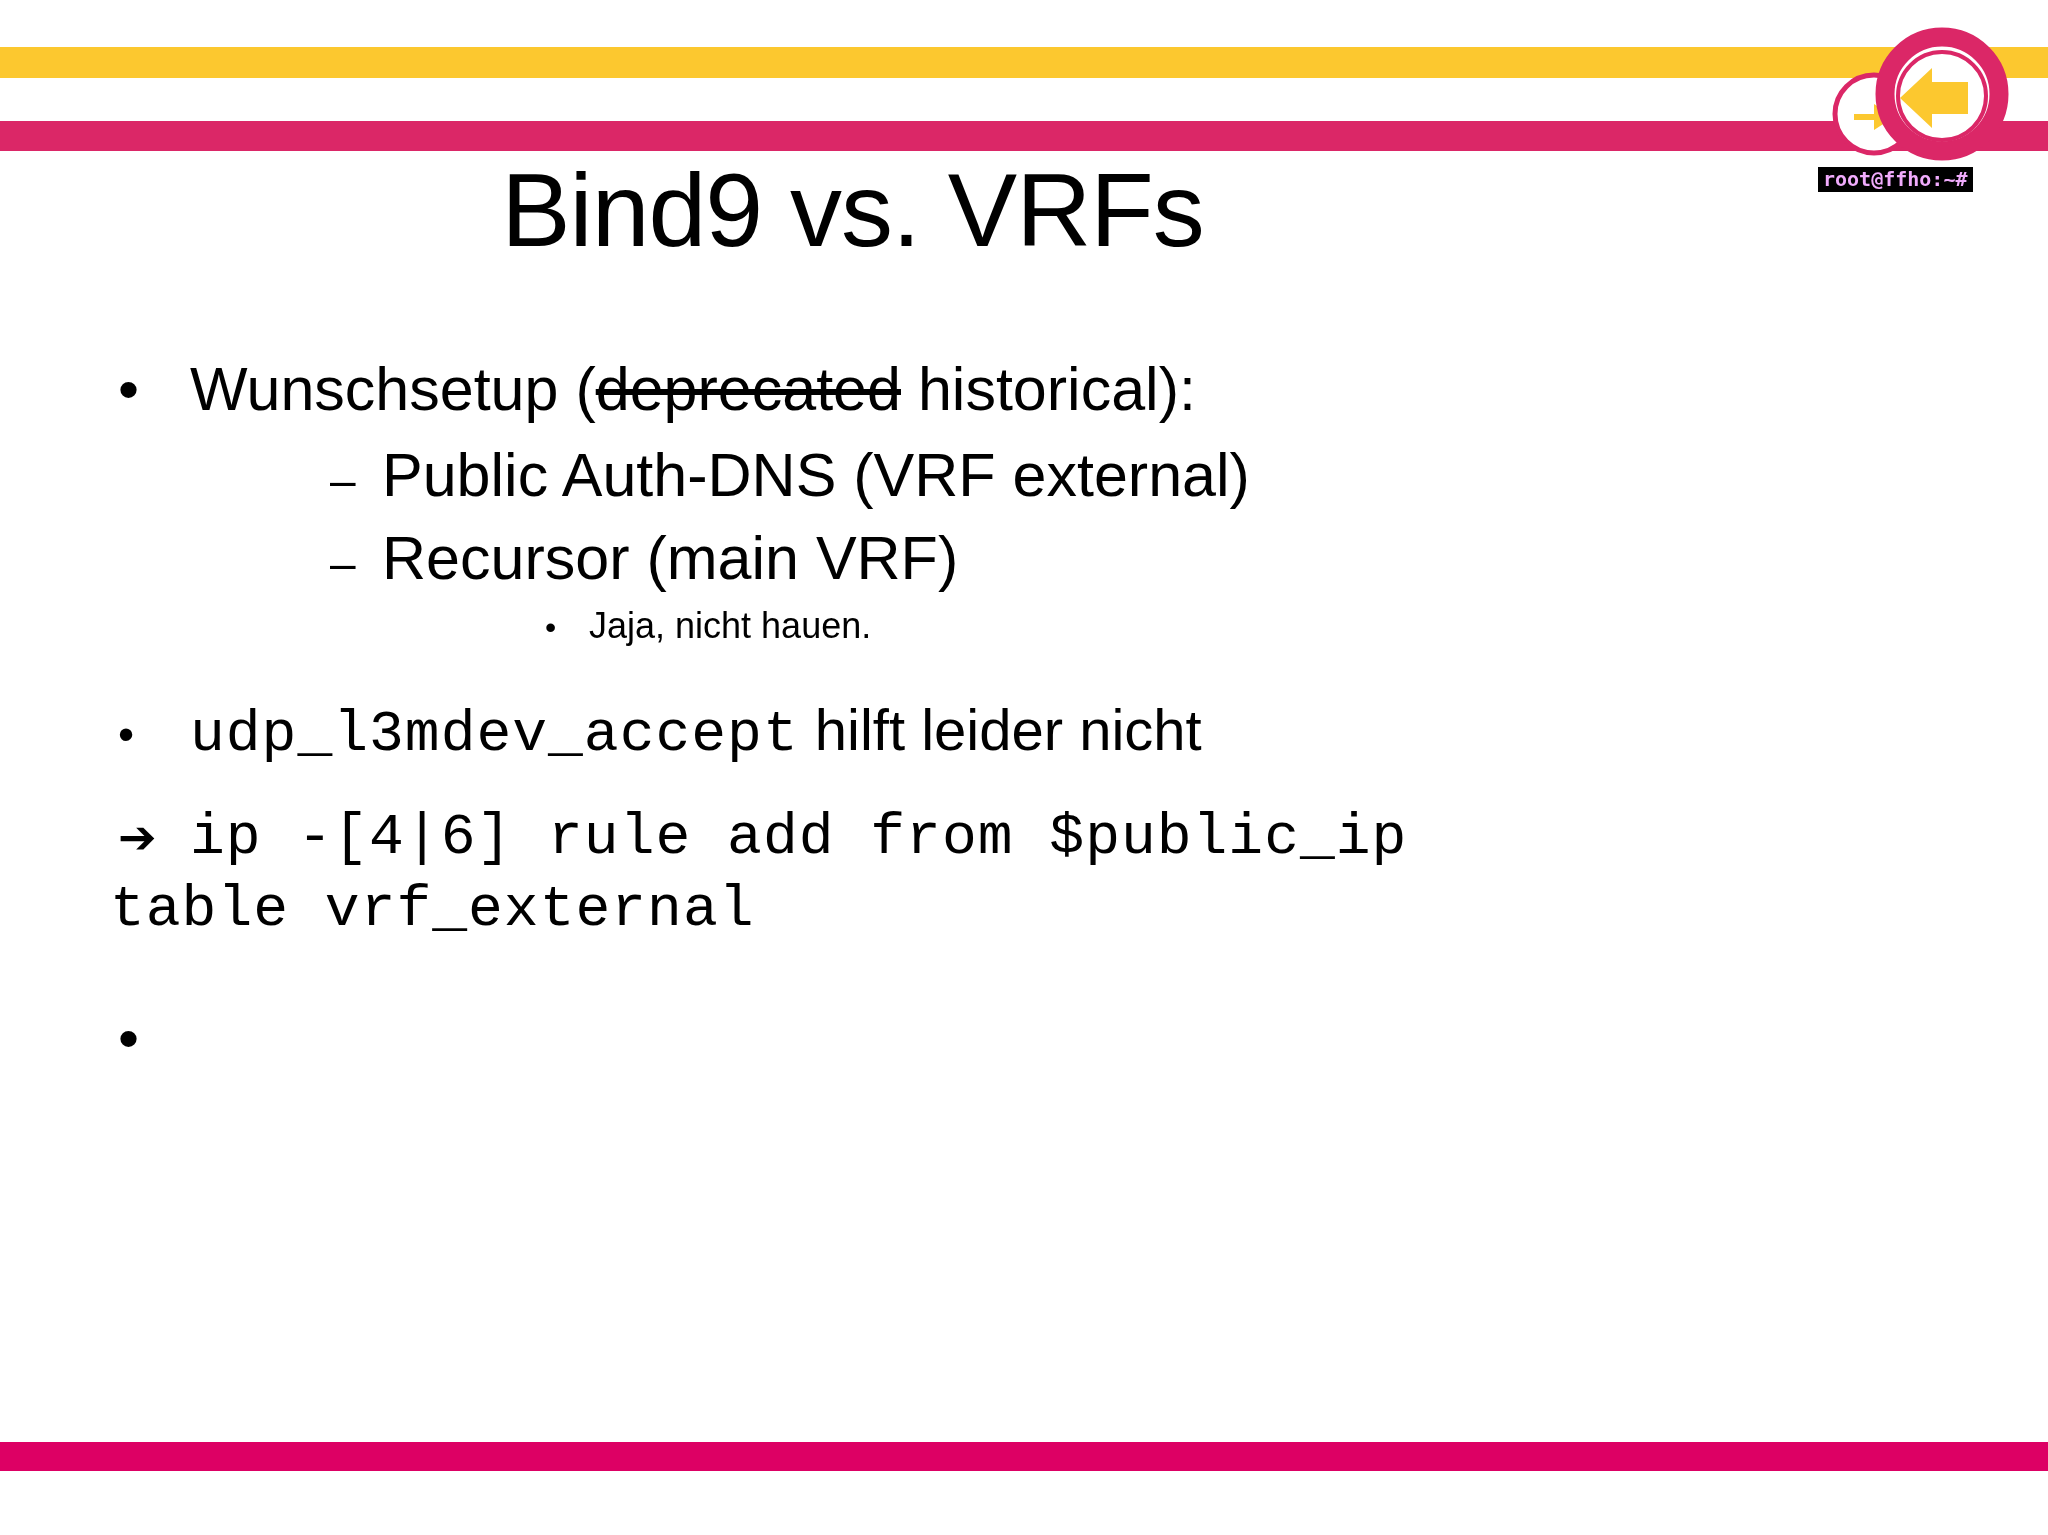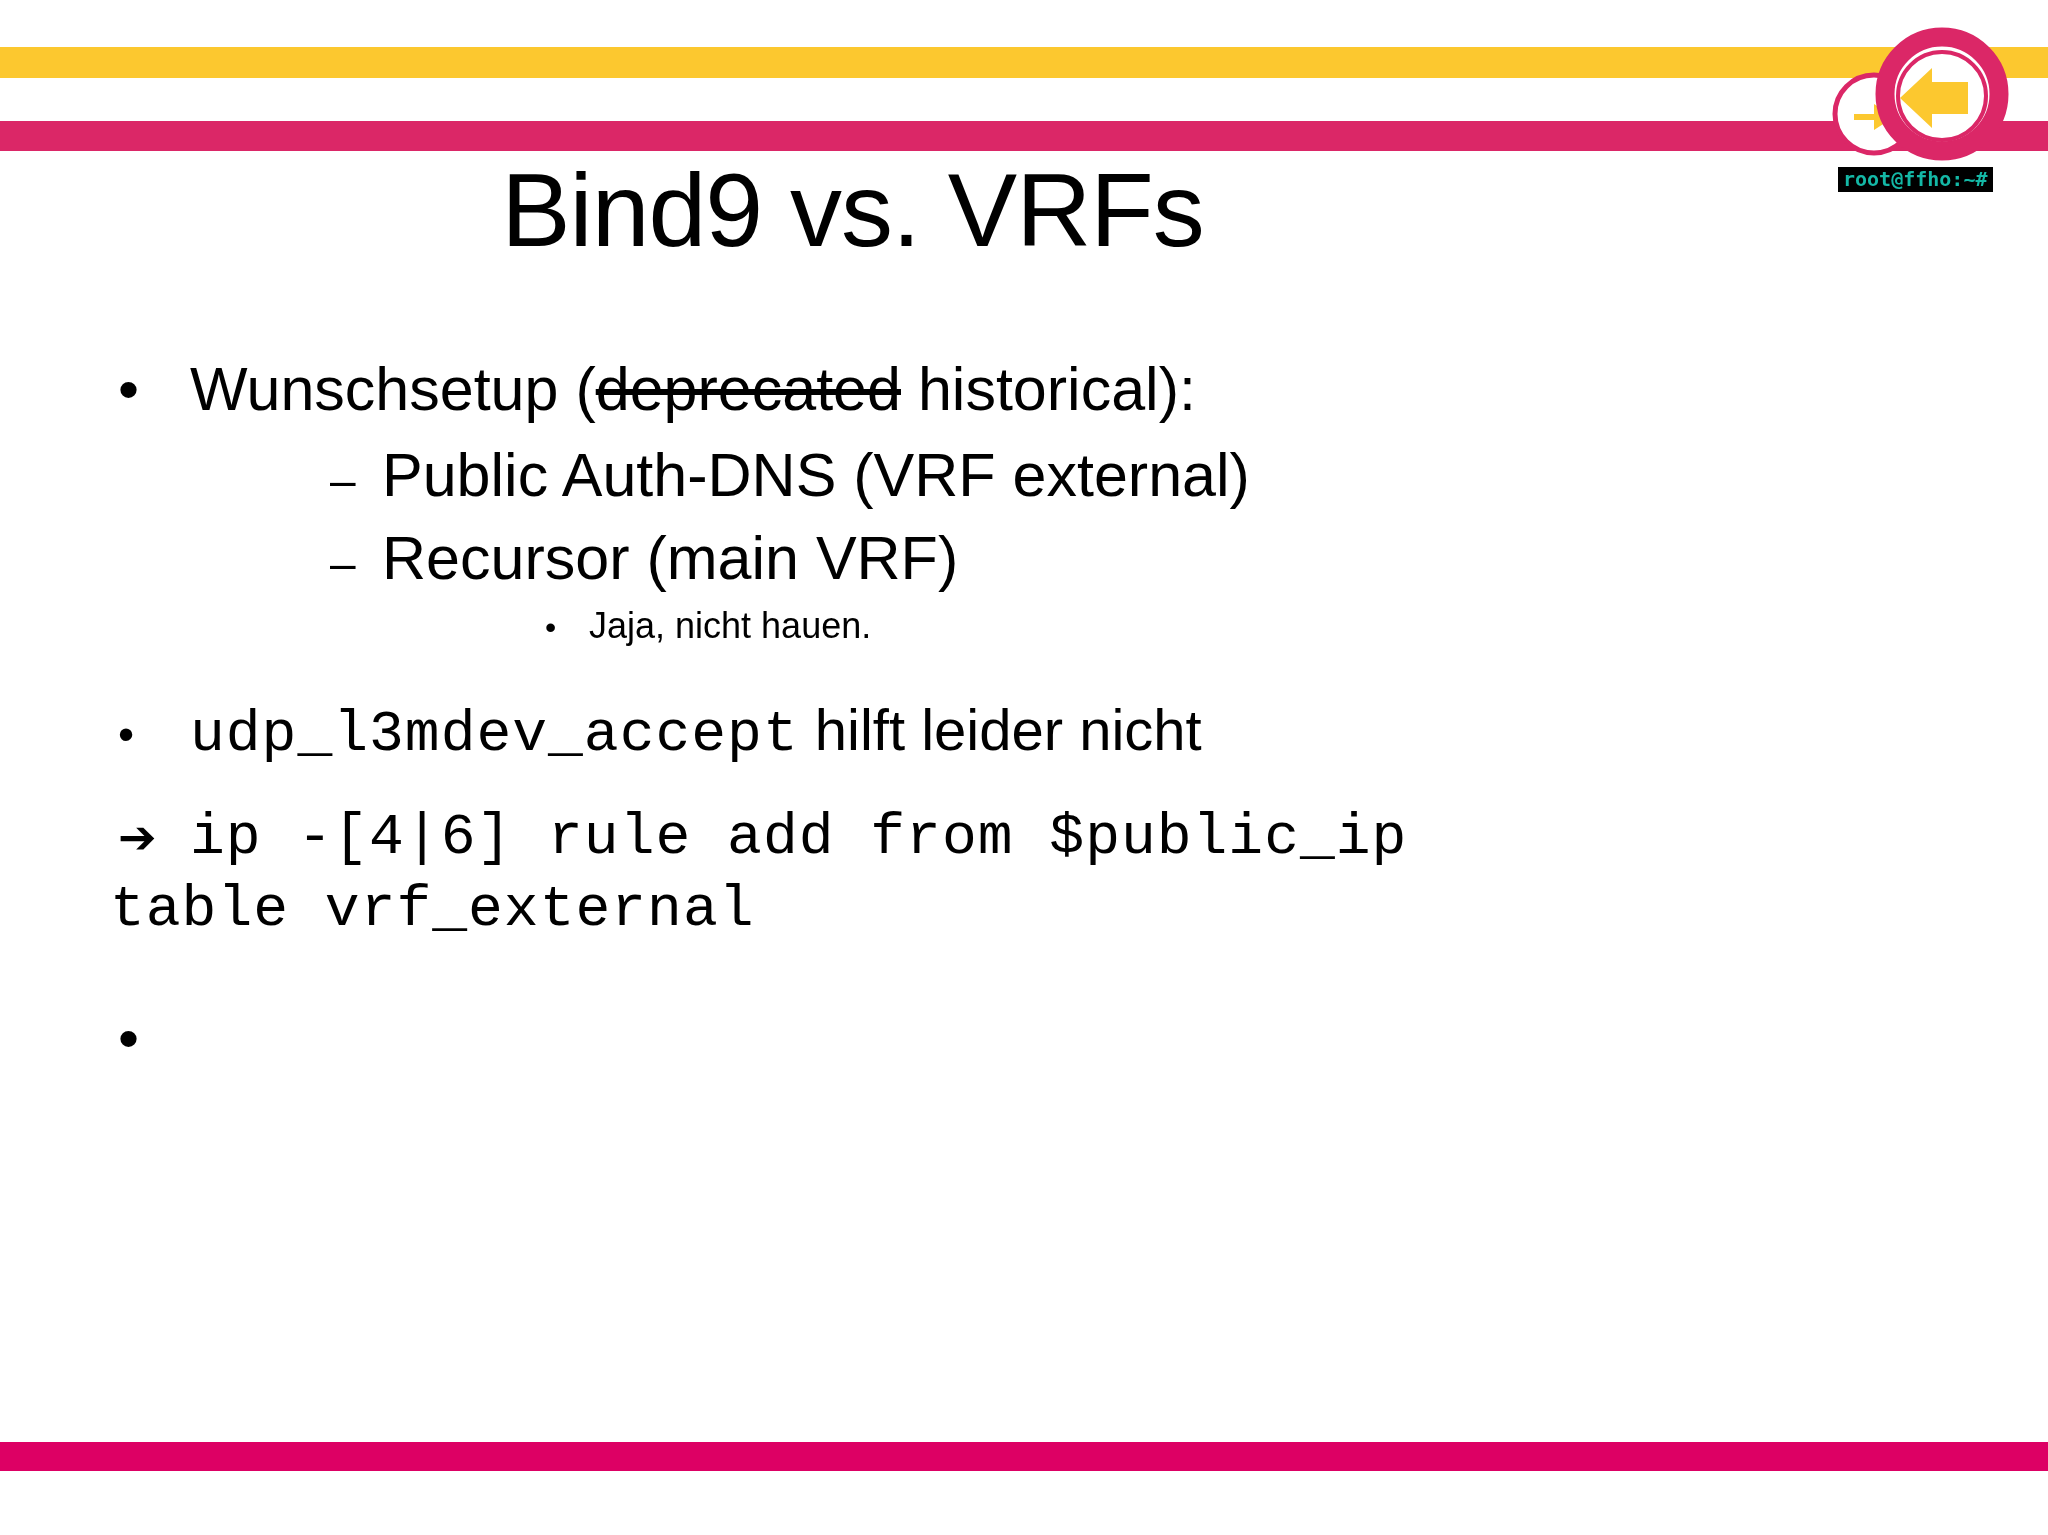--- a/index.html
+++ b/index.html
@@ -49,29 +49,28 @@
     top: 22px;
     width: 208px;
     height: 170px;
   }
   .logo svg { display: block; }
   .logo-term {
     position: absolute;
     left: 2px;
     bottom: 0px;
     background: #000000;
-    color: #14b8a6;
+    color: #f0abfc;
     font-family: "DejaVu Sans Mono", monospace;
     font-size: 20px;
     font-weight: bold;
     letter-spacing: 0px;
     padding: 2px 5px 3px 5px;
     line-height: 1;
     white-space: pre;
-    margin-left: 20px;
   }
 
   
   .title {
     position: absolute;
     left: 0;
     top: 158px;
     width: 1705px;
     text-align: center;
     font-size: 104px;

